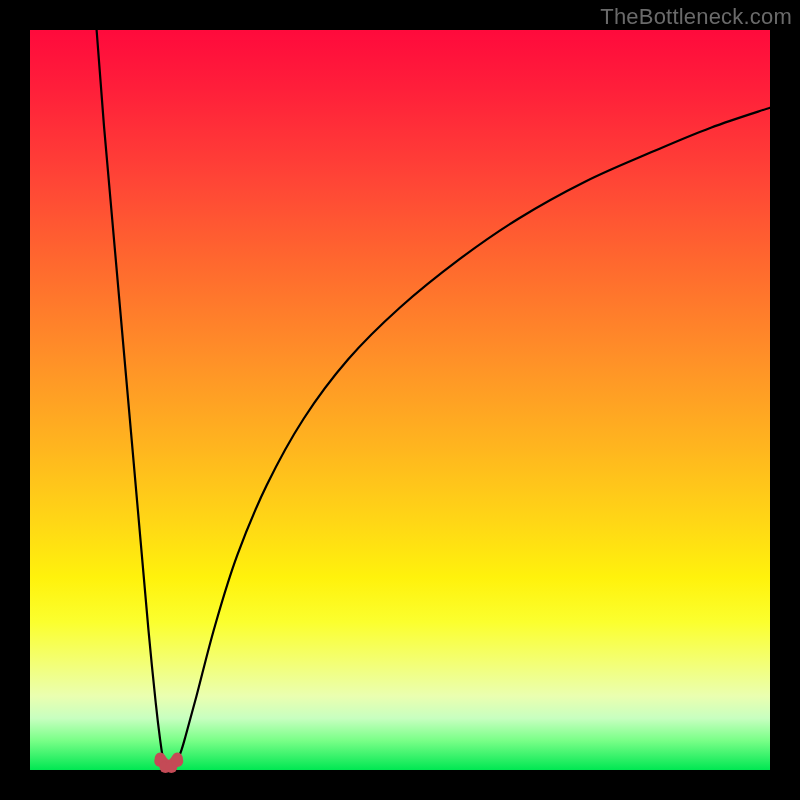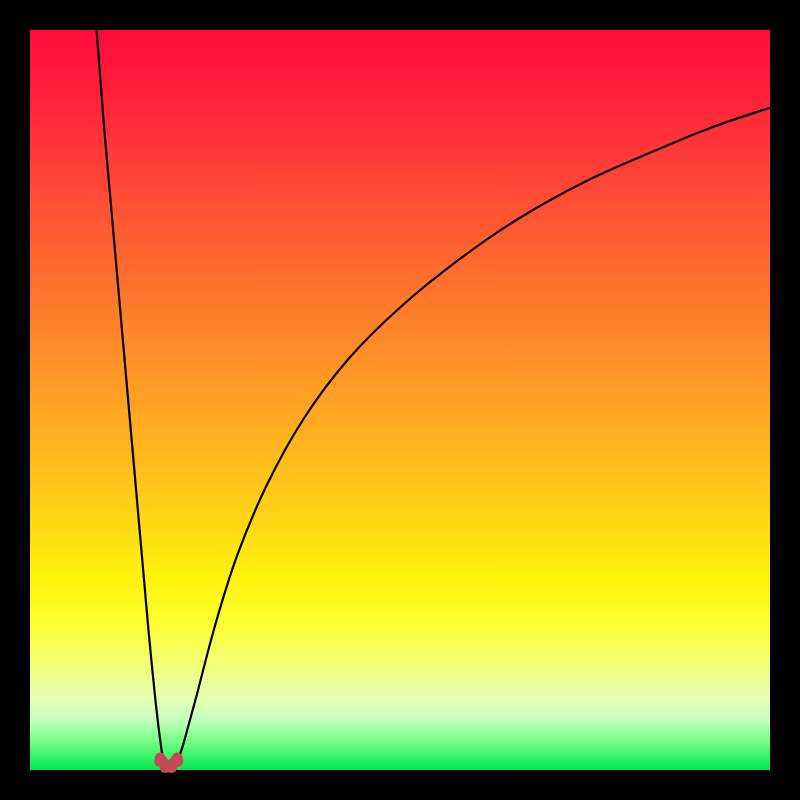--- a/index.html
+++ b/index.html
@@ -59,20 +59,21 @@
     top: 0;
     width: 740px;
     height: 740px;
     overflow: visible;
   }
 </style>
 </head>
 <body>
 
 <div class="frame">
+  <div class="watermark">TheBottleneck.com</div>
   <div class="plot">
     <svg class="curve" viewBox="0 0 740 740" preserveAspectRatio="none">
       <path id="left-path" fill="none" stroke="#000" stroke-width="2.2" stroke-linecap="round" stroke-linejoin="round" d="M 66.60 0.00 C 67.93 17.32, 70.67 56.24, 74.00 96.20 C 77.33 136.16, 81.10 176.71, 85.10 222.00 C 89.10 267.29, 92.20 302.51, 96.20 347.80 C 100.20 393.09, 103.30 428.31, 107.30 473.60 C 111.30 518.89, 115.07 563.44, 118.40 599.40 C 121.73 635.36, 123.67 653.42, 125.80 673.40 C 127.93 693.38, 128.91 700.41, 130.24 710.40 C 131.57 720.39, 132.00 724.24, 133.20 728.90 C 134.40 733.56, 135.57 734.70, 136.90 736.30 C 138.23 737.90, 139.93 737.51, 140.60 737.78"></path>
       <path id="right-path" fill="none" stroke="#000" stroke-width="2.2" stroke-linecap="round" stroke-linejoin="round" d="M 140.60 737.78 C 141.27 737.38, 142.97 737.16, 144.30 735.56 C 145.63 733.96, 146.67 731.83, 148.00 728.90 C 149.33 725.97, 150.37 723.28, 151.70 719.28 C 153.03 715.28, 152.74 716.29, 155.40 706.70 C 158.06 697.11, 161.17 685.98, 166.50 666.00 C 171.83 646.02, 177.67 621.01, 185.00 595.70 C 192.33 570.39, 197.88 550.71, 207.20 525.40 C 216.52 500.09, 224.81 479.74, 236.80 455.10 C 248.79 430.46, 259.15 411.14, 273.80 388.50 C 288.45 365.86, 300.88 349.28, 318.20 329.30 C 335.52 309.32, 350.02 295.48, 370.00 277.50 C 389.98 259.52, 407.89 245.38, 429.20 229.40 C 450.51 213.42, 465.76 202.69, 488.40 188.70 C 511.04 174.71, 531.02 163.69, 555.00 151.70 C 578.98 139.71, 598.96 131.82, 621.60 122.10 C 644.24 112.38, 659.49 105.67, 680.80 97.68 C 702.11 89.69, 729.34 81.30, 740.00 77.70"></path>
       <g id="markers">
           <path d="M 130.24 728.12 Q 138.75 743.04, 147.26 728.12" fill="none" stroke="#c44a56" stroke-width="11" stroke-linecap="round"></path>
           <circle cx="130.24" cy="731.12" r="6" fill="#c44a56"></circle>
           <circle cx="135.42" cy="737.04" r="6" fill="#c44a56"></circle>
           <circle cx="141.34" cy="737.04" r="6" fill="#c44a56"></circle>
           <circle cx="147.26" cy="731.12" r="6" fill="#c44a56"></circle>

